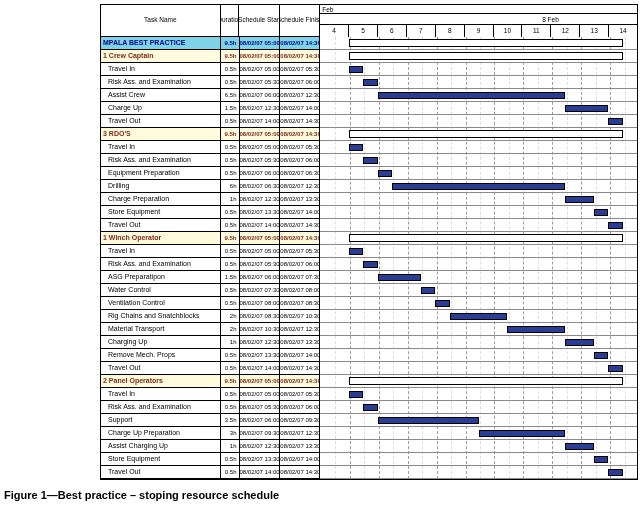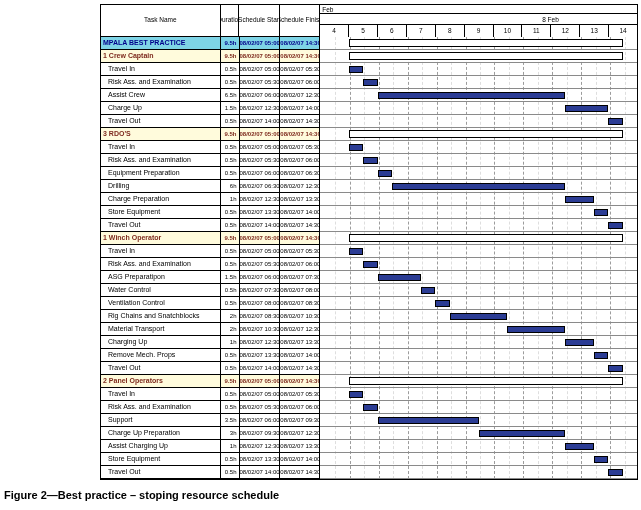--- a/index.html
+++ b/index.html
@@ -412,13 +412,13 @@
     <div class="c dur cell-dur">0.5h</div>
     <div class="c st cell-date">08/02/07 14:00</div>
     <div class="c fin cell-date">08/02/07 14:30</div>
     <div class="c chart">
           <div class="bar task" style="left: 90.909%; width: 4.545%;"></div>
         </div>
   </div>
     </div>
 </div>
 
-<div class="caption">Figure 2—Best practice – stoping resource schedule</div>
+<div class="caption">Figure 1—Best practice – stoping resource schedule</div>
 
 </body></html>

